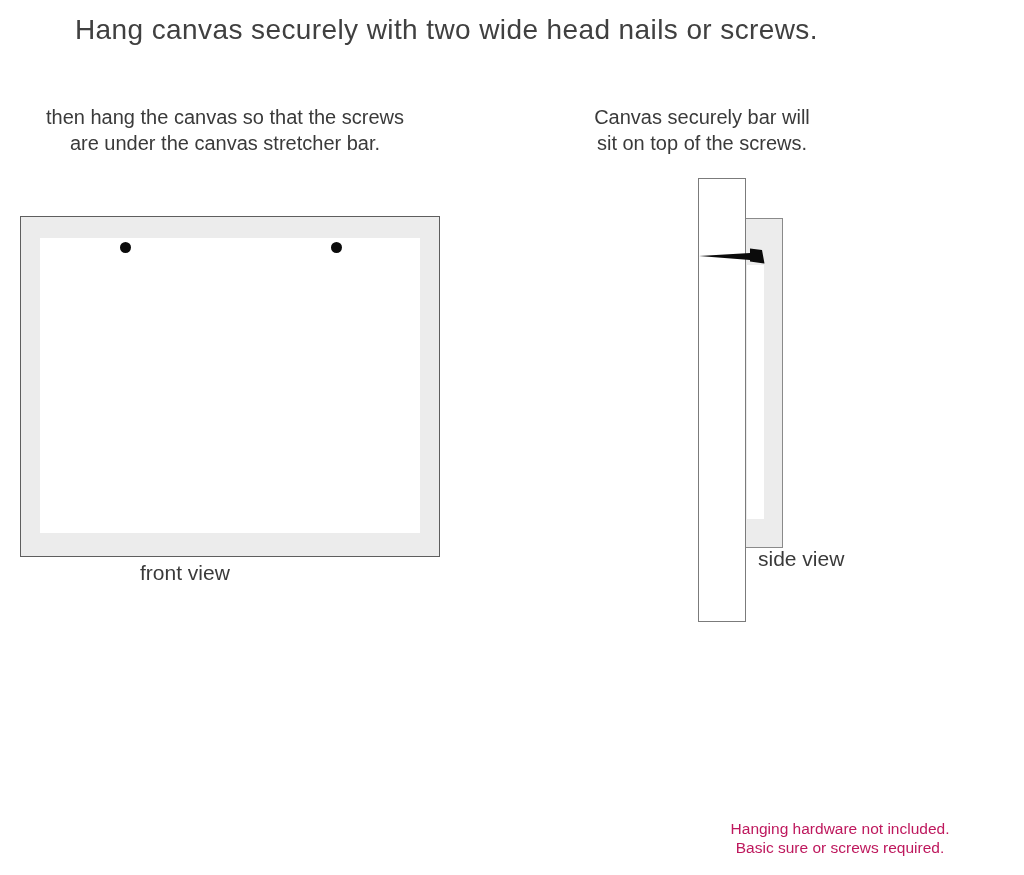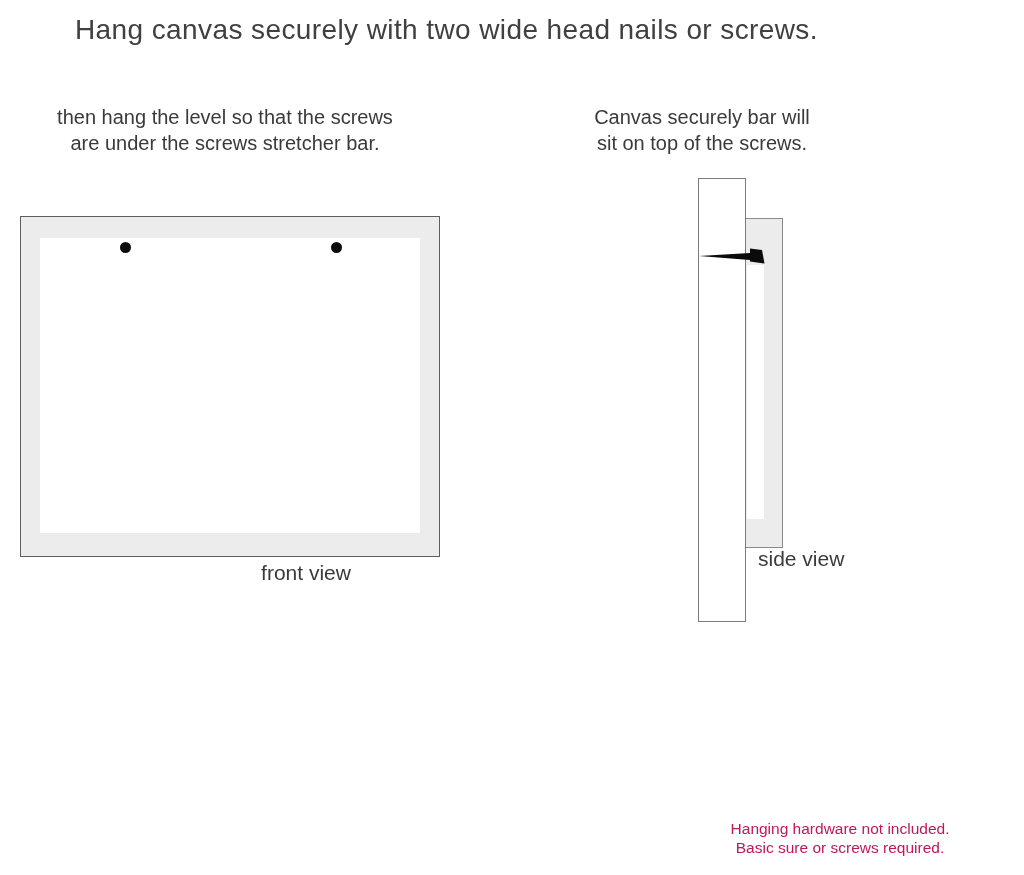--- a/index.html
+++ b/index.html
@@ -75,24 +75,24 @@
   }
   .screw-left  { left: 99px;  top: 25px; }
   .screw-right { left: 310px; top: 25px; }
   .view-label {
     position: absolute;
     font-size: 21px;
     color: #3a3a3a;
     white-space: nowrap;
   }
   .front-label {
-    left: 156px;
+    left: 140px;
     top: 561px;
     width: 300px;
-    text-align: center;
+    text-align: left;
   }
   .side-label {
     left: 758px;
     top: 547px;
   }
   
   .wall-bar {
     position: absolute;
     left: 698px;
     top: 178px;
@@ -143,22 +143,22 @@
   }
 </style>
 </head>
 <body>
 
 <div class="stage">
 
   <h1 class="page-title">Hang canvas securely with two wide head nails or screws.</h1>
 
   <div class="para para-left">
-    <span class="line">then hang the level so that the screws</span>
-    <span class="line">are under the screws stretcher bar.</span>
+    <span class="line">then hang the canvas so that the screws</span>
+    <span class="line">are under the canvas stretcher bar.</span>
   </div>
 
   <div class="para para-right">
     <span class="line">Canvas securely bar will</span>
     <span class="line">sit on top of the screws.</span>
   </div>
 
   <div class="front-outer">
     <div class="front-inner"></div>
     <div class="screw screw-left"></div>

